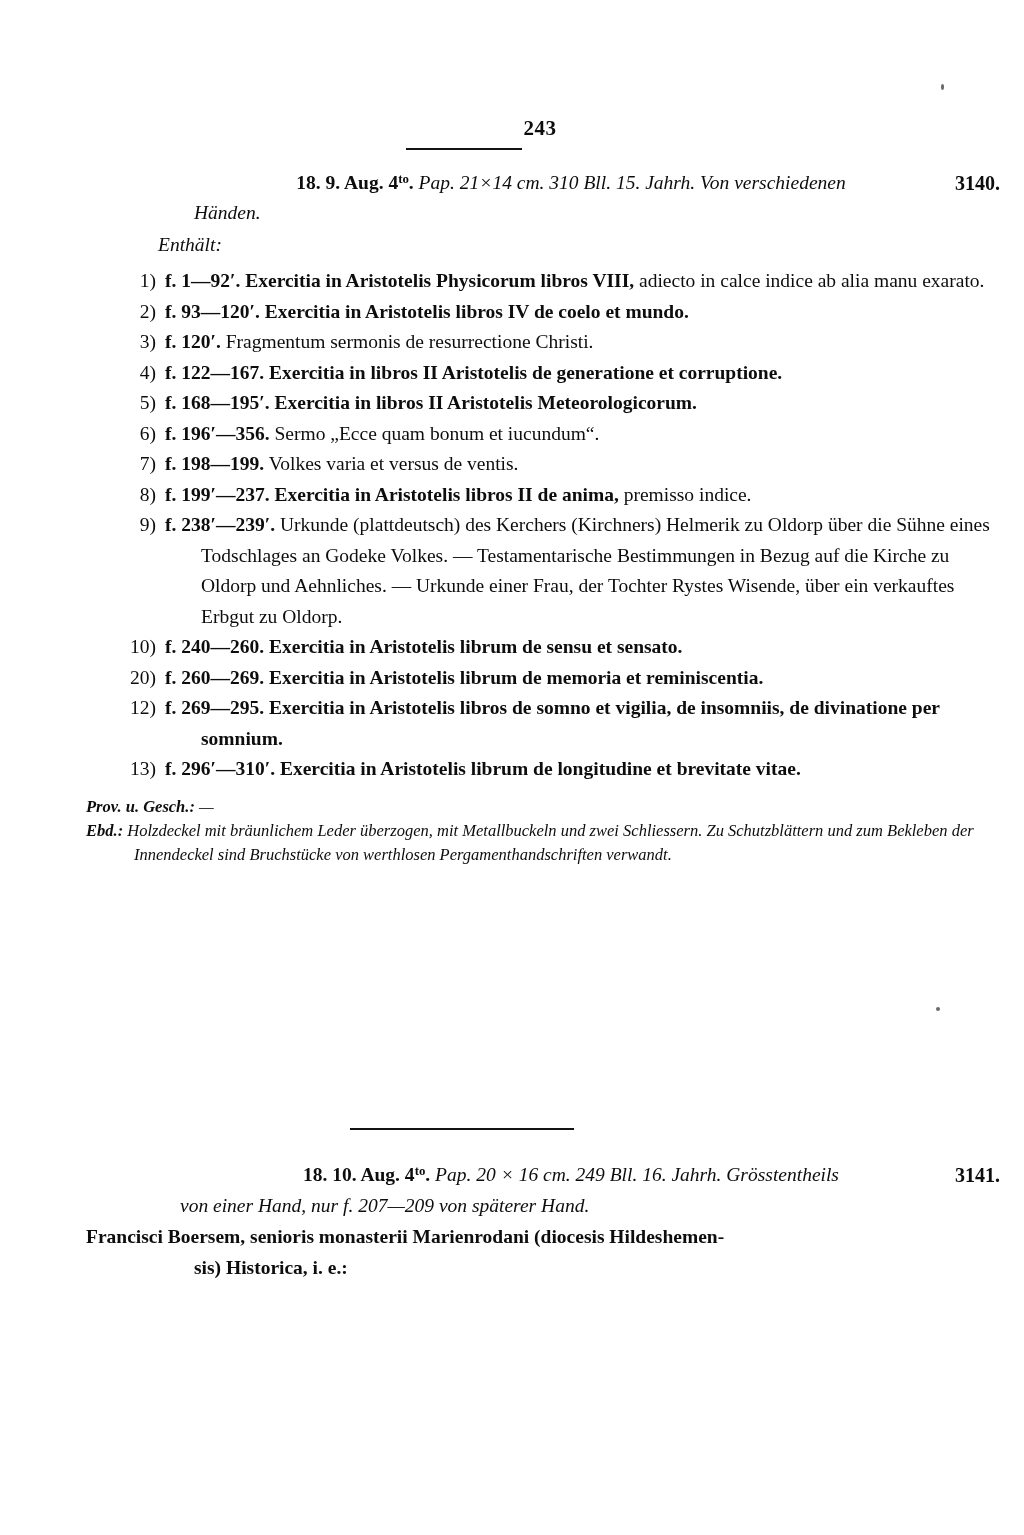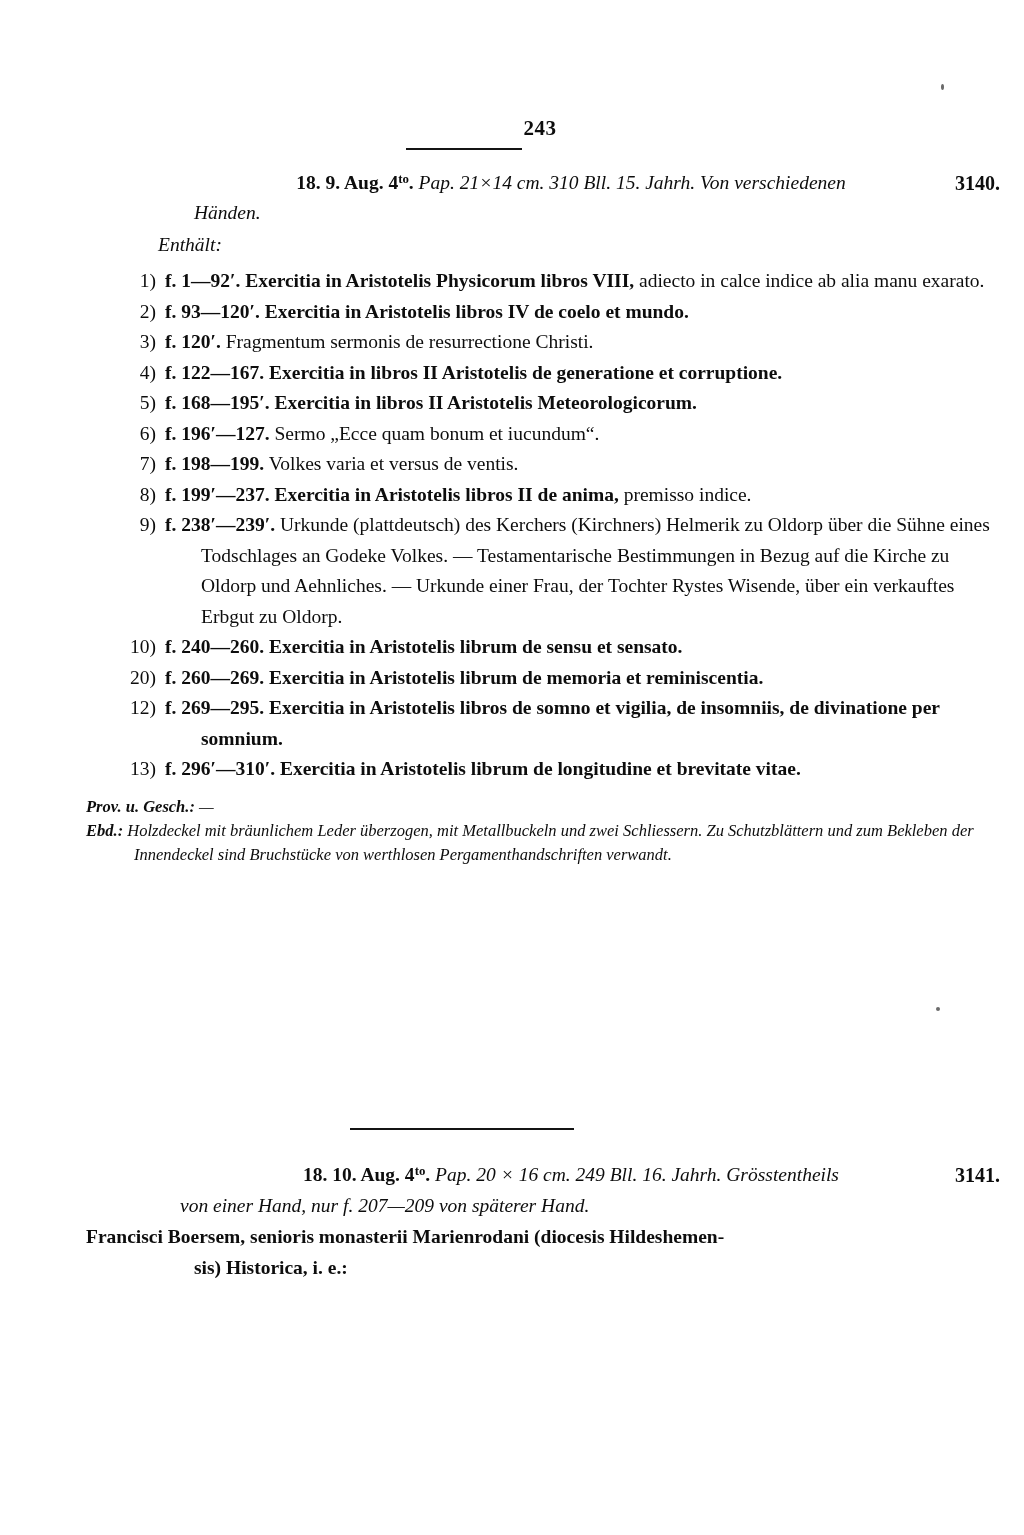--- a/index.html
+++ b/index.html
@@ -245,21 +245,21 @@
         <li>
           <span class="num">4)</span>
           <span class="body"><span class="b">f. 122—167. Exercitia in libros II Aristotelis de generatione et corruptione.</span></span>
         </li>
         <li>
           <span class="num">5)</span>
           <span class="body"><span class="b">f. 168—195′. Exercitia in libros II Aristotelis Meteorologicorum.</span></span>
         </li>
         <li>
           <span class="num">6)</span>
-          <span class="body"><span class="b">f. 196′—127.</span><span class="r"> Sermo „Ecce quam bonum et iucundum“.</span></span>
+          <span class="body"><span class="b">f. 196′—356.</span><span class="r"> Sermo „Ecce quam bonum et iucundum“.</span></span>
         </li>
         <li>
           <span class="num">7)</span>
           <span class="body"><span class="b">f. 198—199.</span><span class="r"> Volkes varia et versus de ventis.</span></span>
         </li>
         <li>
           <span class="num">8)</span>
           <span class="body"><span class="b">f. 199′—237. Exercitia in Aristotelis libros II de anima,</span><span class="r"> premisso indice.</span></span>
         </li>
         <li>

